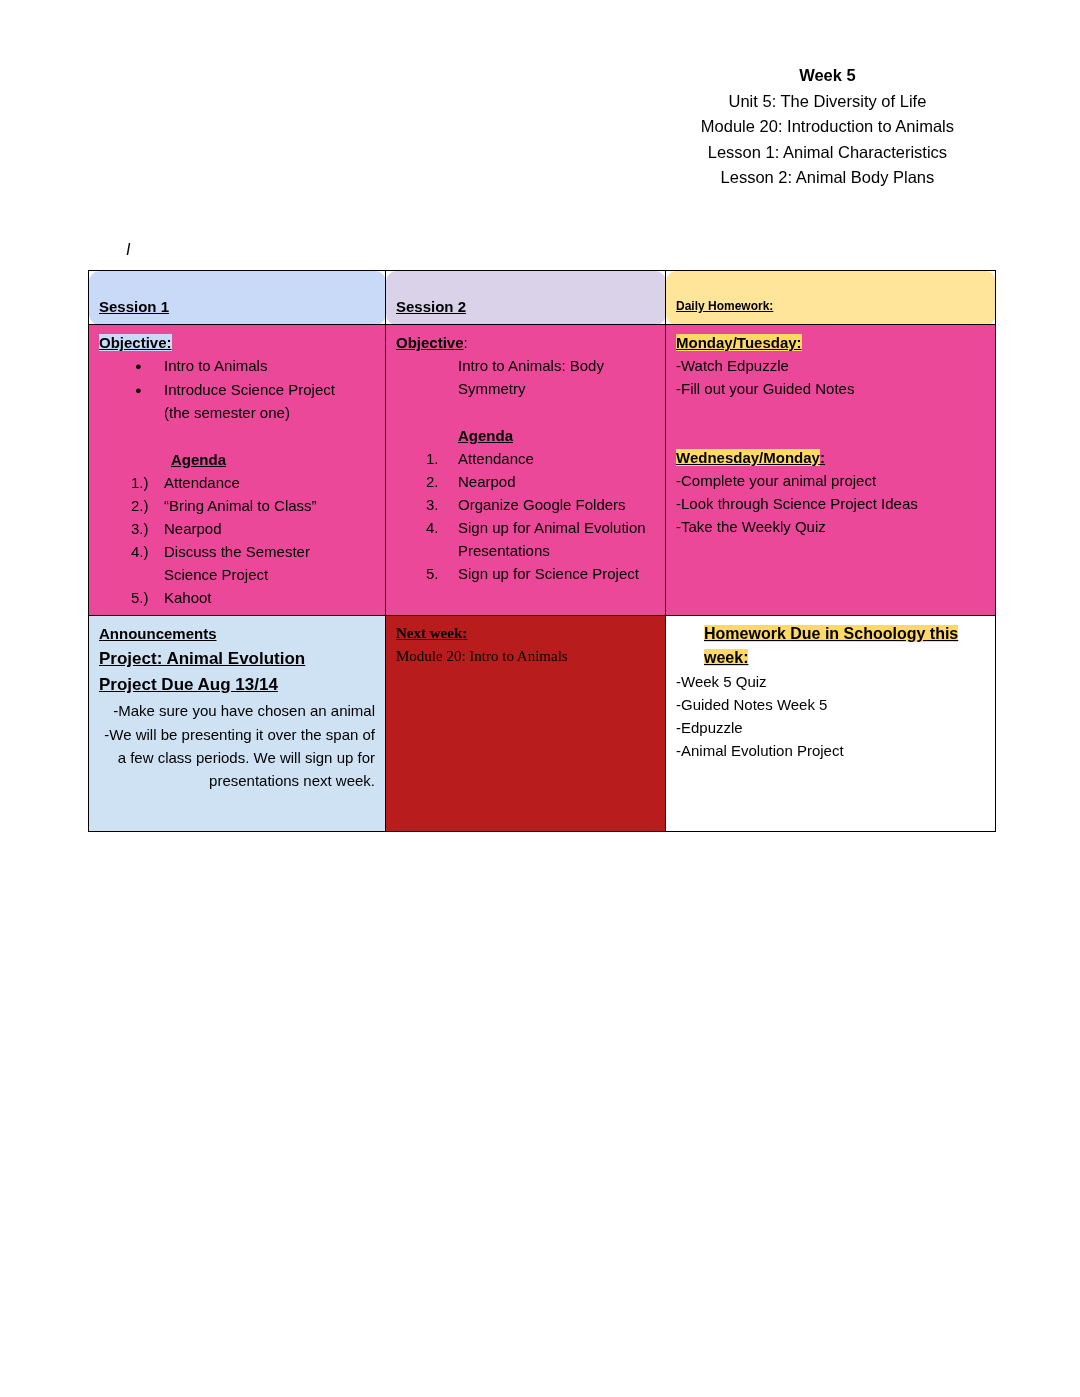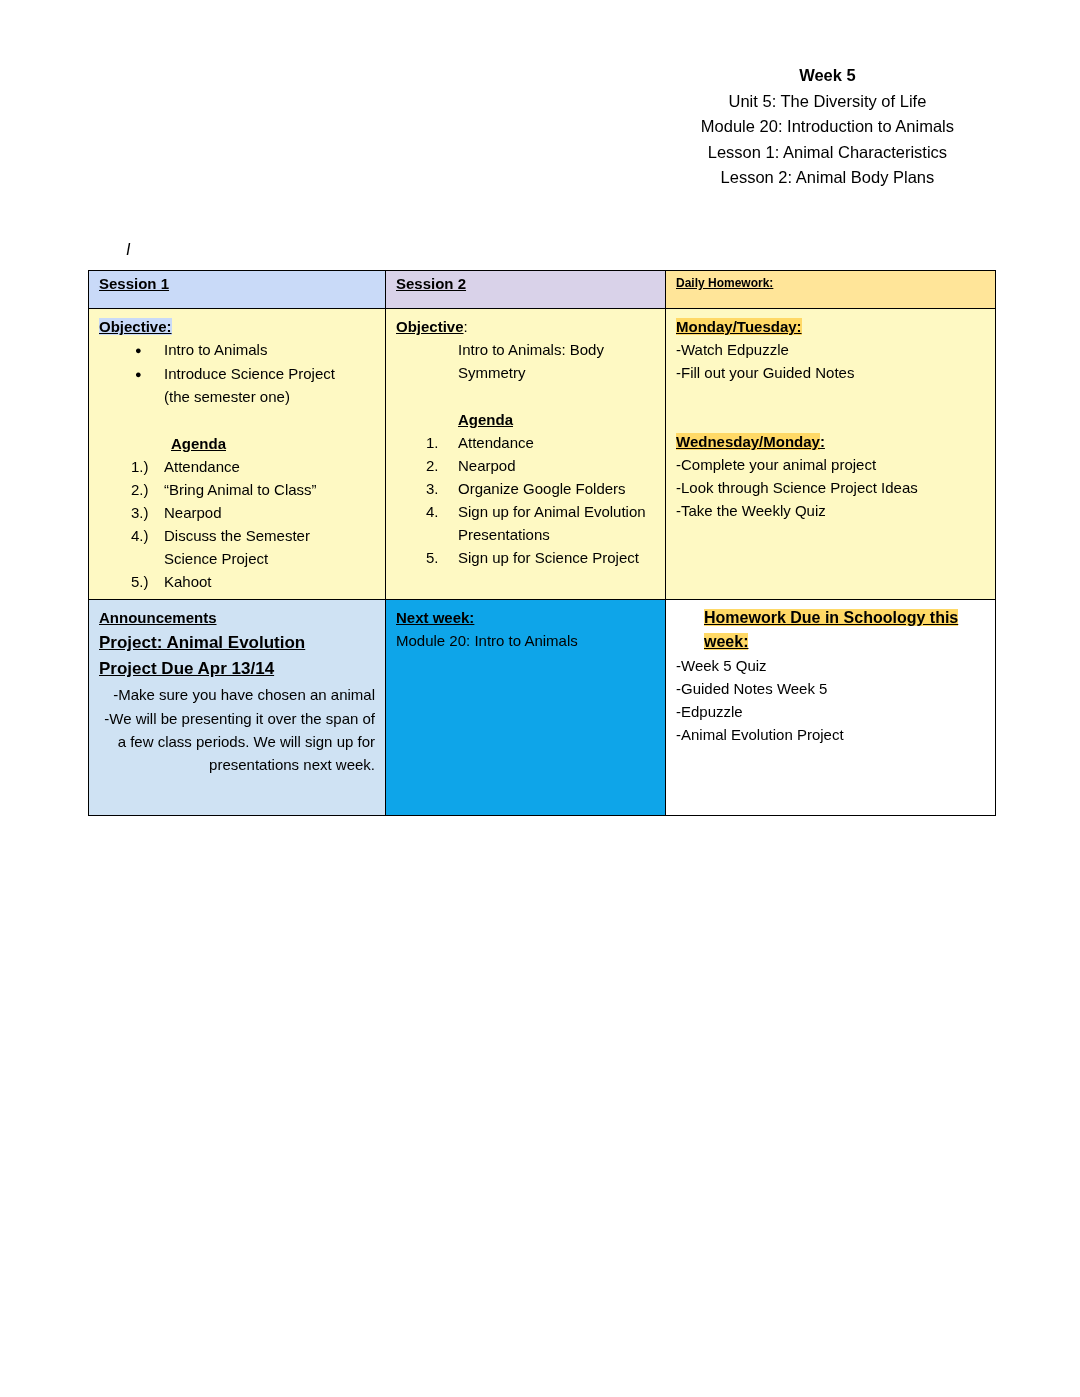--- a/index.html
+++ b/index.html
@@ -41,30 +41,30 @@
     font-size: 15px;
     line-height: 23px;
   }
   table.plan td, table.plan th {
     border: 1.6px solid #000000;
     vertical-align: top;
     padding: 6px 10px;
     text-align: left;
     font-weight: normal;
   }
-  tr.head-row th { height: 38px; padding-top: 1px; }
+  tr.head-row th { height: 38px; padding-top: 24px; border-radius: 11px; }
   th.h-s1 { background: #c9daf8; text-align: center; }
   th.h-s2 { background: #d9d2e9; text-align: center; }
   th.h-hw { background: #ffe599; text-align: left; font-size: 12px; }
   .bu { font-weight: bold; text-decoration: underline; }
 
-  tr.body-row td { height: 240px; background: #fef9c3; }
+  tr.body-row td { height: 240px; background: #ec4899; }
   tr.foot-row td { height: 216px; }
   td.ann { background: #cfe2f3; }
-  td.nw  { background: #0ea5e9; }
+  td.nw  { background: #b91c1c; font-family: Liberation Serif, serif; }
   td.hwd { background: #ffffff; }
 
   .hl-blue  { background: #c9daf8; }
   .hl-yel   { background: #ffd966; }
 
   
   .bullet-row { display: flex; margin-left: 36px; }
   .bullet-row .bullet { width: 29px; flex: none; font-size: 11px; padding-top: 1px; }
   .num-row { display: flex; margin-left: 32px; }
   .num-row .num { width: 33px; flex: none; }
@@ -217,21 +217,21 @@
         <div>-Take the Weekly Quiz</div>
       </td>
     </tr>
 
     <tr class="foot-row">
 
       <td class="ann">
         <div>
           <span class="bu">Announcements</span>
         </div>
-        <div class="proj-title">Project: Animal Evolution Project Due Apr 13/14</div>
+        <div class="proj-title">Project: Animal Evolution Project Due Aug 13/14</div>
         <div class="ann-body">-Make sure you have chosen an animal</div>
         <div class="ann-body">-We will be presenting it over the span of a few class periods. We will sign up for presentations next week.</div>
       </td>
 
       <td class="nw">
         <div>
           <span class="bu">Next week:</span>
         </div>
         <div>Module 20: Intro to Animals</div>
       </td>

